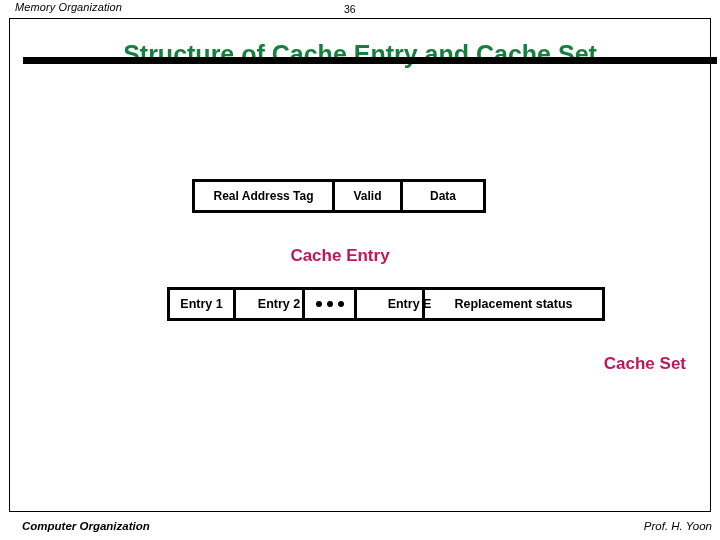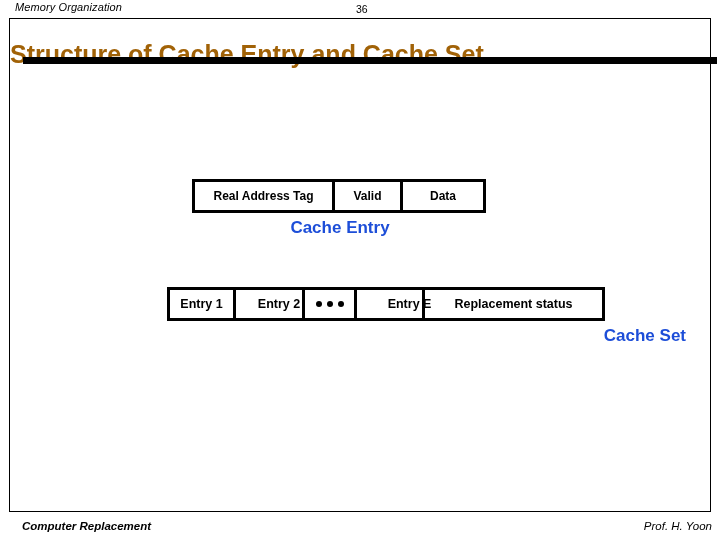--- a/index.html
+++ b/index.html
@@ -24,21 +24,21 @@
     font-weight: normal;
     font-style: italic;
     color: #000000;
     letter-spacing: 0.1px;
     white-space: nowrap;
     margin-left: 13px;
   }
   .page-num {
     position: absolute;
     top: 3px;
-    left: 356px;
+    left: 344px;
     font-size: 10.5px;
     color: #000000;
     font-family: "Liberation Sans", sans-serif;
   }
   .run-foot-left {
     position: absolute;
     left: 22px;
     top: 520px;
     font-size: 11.5px;
     font-weight: bold;
@@ -68,24 +68,24 @@
     box-sizing: border-box;
     background: #ffffff;
   }
 
   
   .slide-title {
     position: absolute;
     left: 0;
     top: 22px;
     width: 100%;
-    text-align: left;
+    text-align: center;
     font-size: 25px;
     font-weight: bold;
-    color: #a16207;
+    color: #15803d;
     letter-spacing: 0px;
     line-height: 1.1;
   }
   .title-rule {
     position: absolute;
     left: 13px;
     top: 38px;
     width: 694px;
     height: 7px;
     background: #000000;
@@ -148,22 +148,23 @@
     width: 6px;
     height: 6px;
     border-radius: 50%;
     background: #000000;
   }
 
   .caption {
     position: absolute;
     font-size: 17px;
     font-weight: bold;
-    color: #1d4ed8;
-    white-space: nowrap;
+    color: #be185d;
+    white-space: nowrap;
+    margin-top: 28px;
   }
   #caption-cache-entry {
     left: 0;
     top: 199px;
     width: 660px;
     text-align: center;
   }
   #caption-cache-set {
     left: 0;
     top: 307px;
@@ -204,14 +205,14 @@
       </span>
     </div>
     <div class="cell c3">Entry E</div>
     <div class="cell c4">Replacement status</div>
   </div>
 
   <div class="caption" id="caption-cache-set">Cache Set</div>
 
 </div>
 
-<div class="run-foot-left">Computer Replacement</div>
+<div class="run-foot-left">Computer Organization</div>
 <div class="run-foot-right">Prof. H. Yoon</div>
 
 </body></html>

